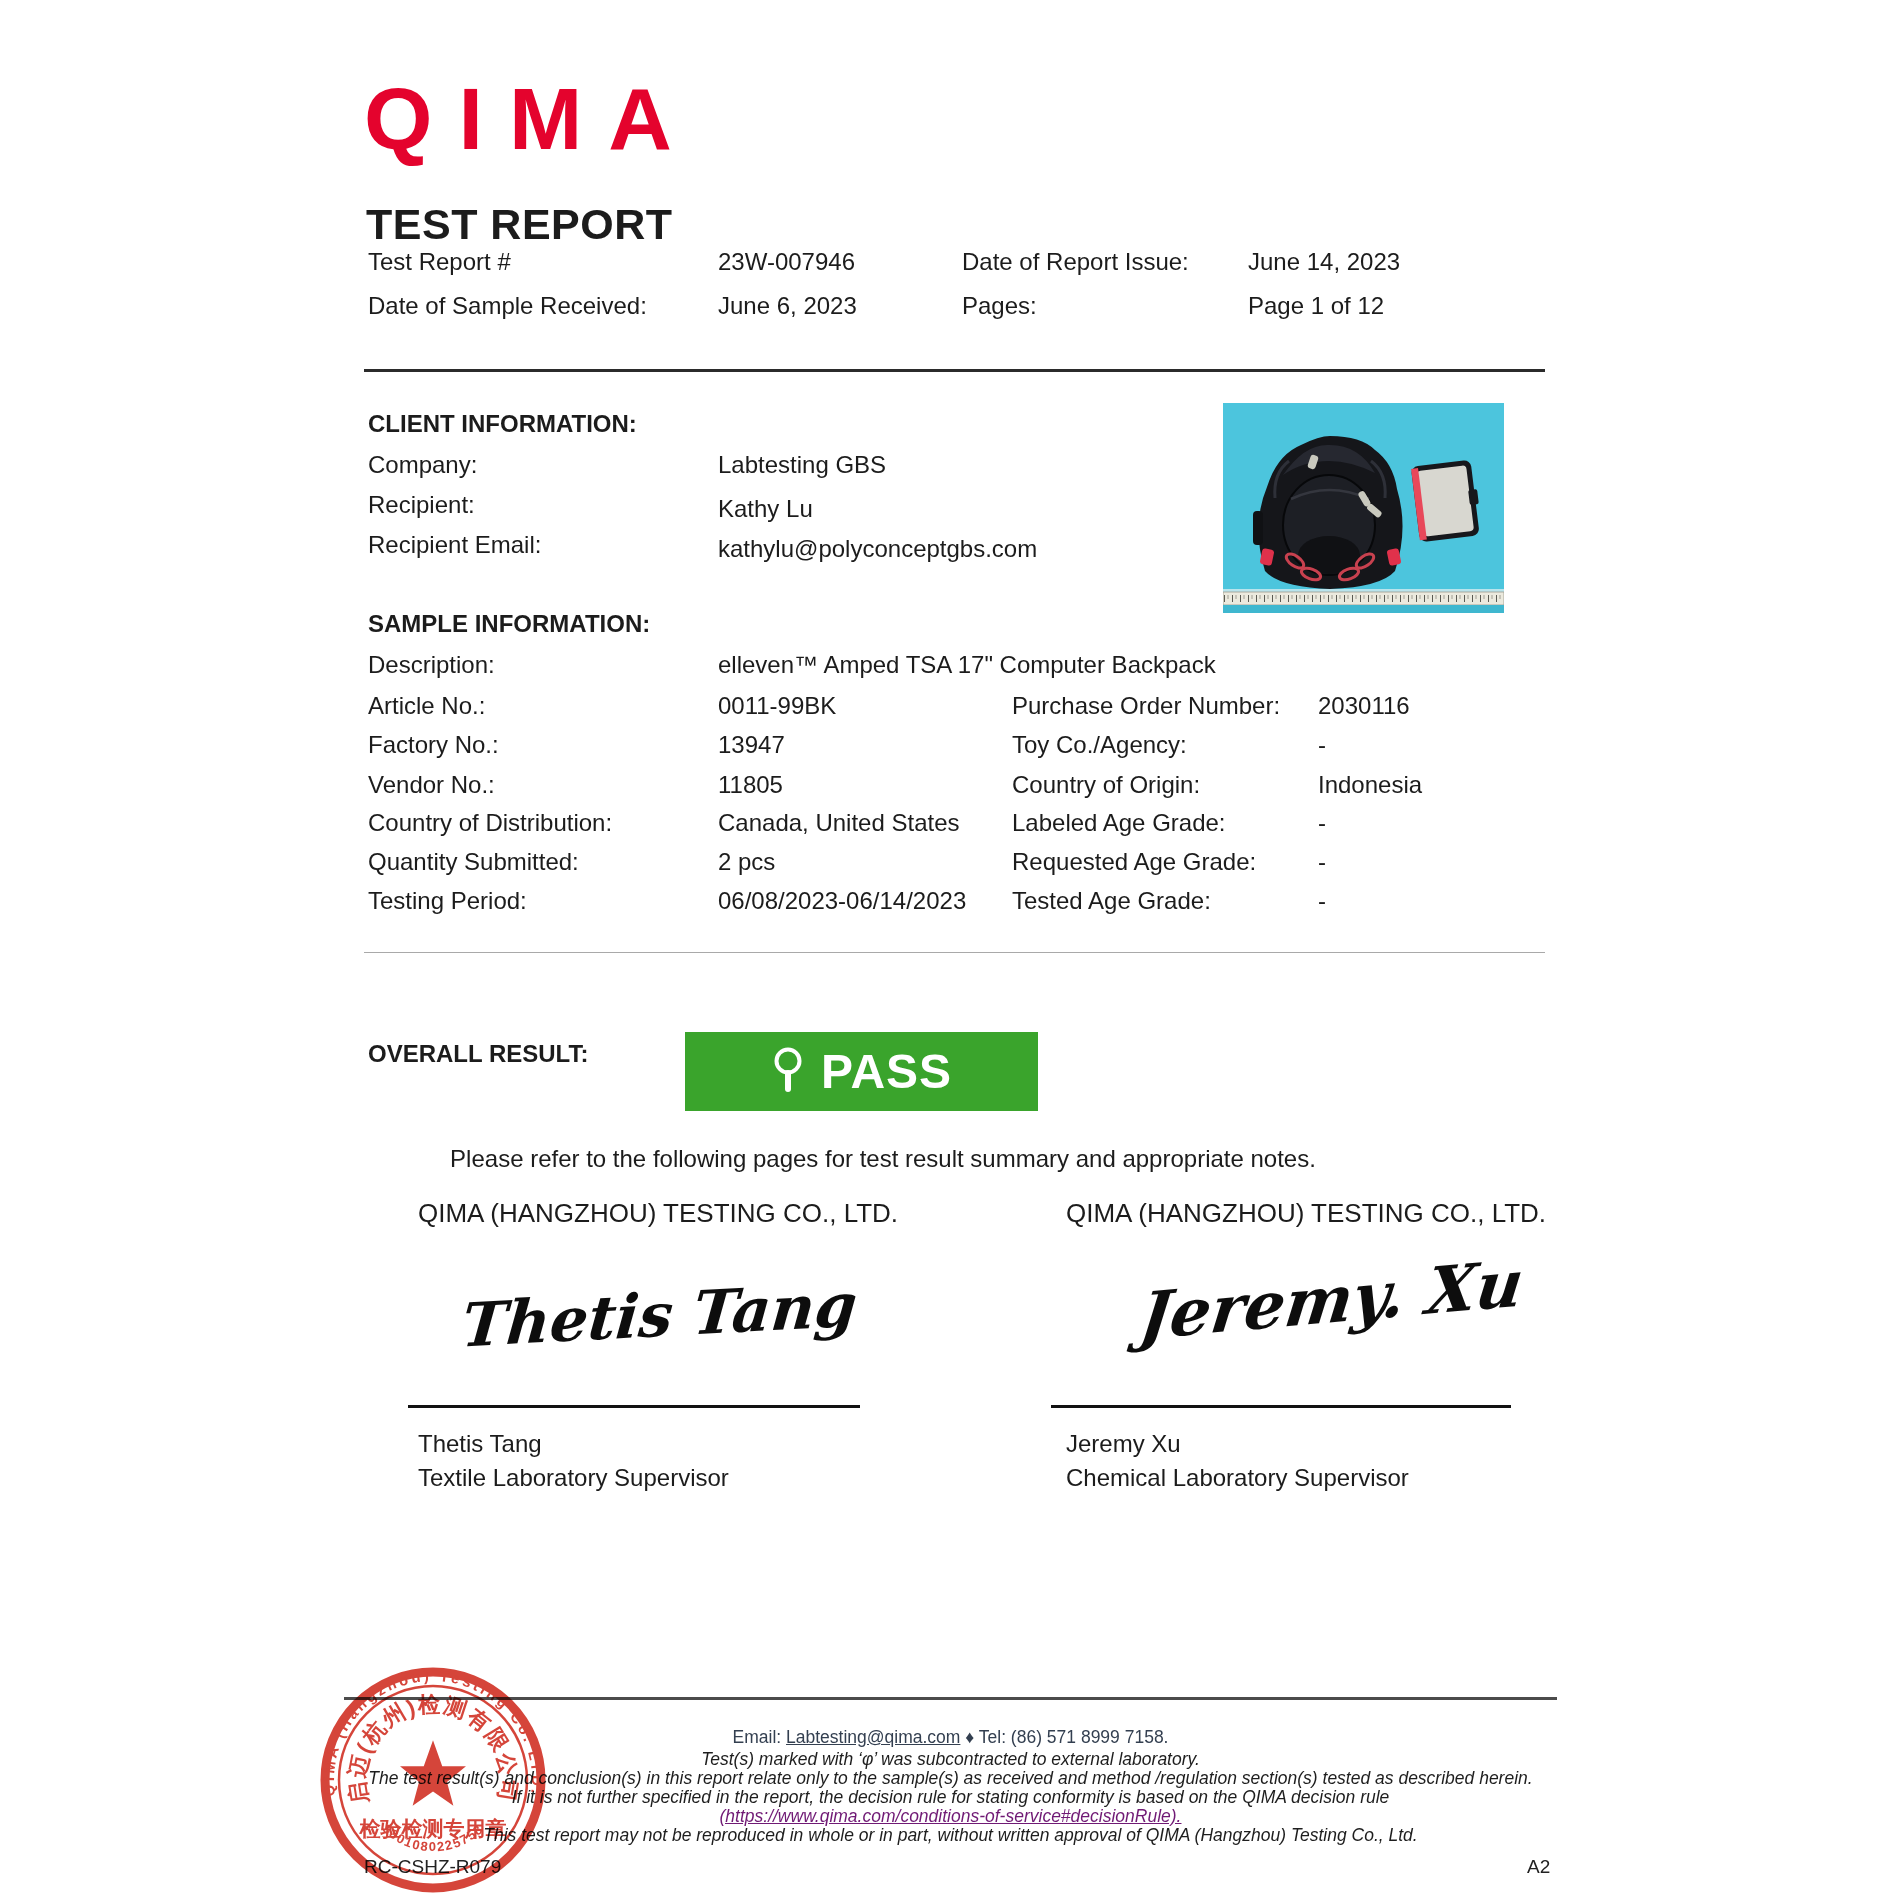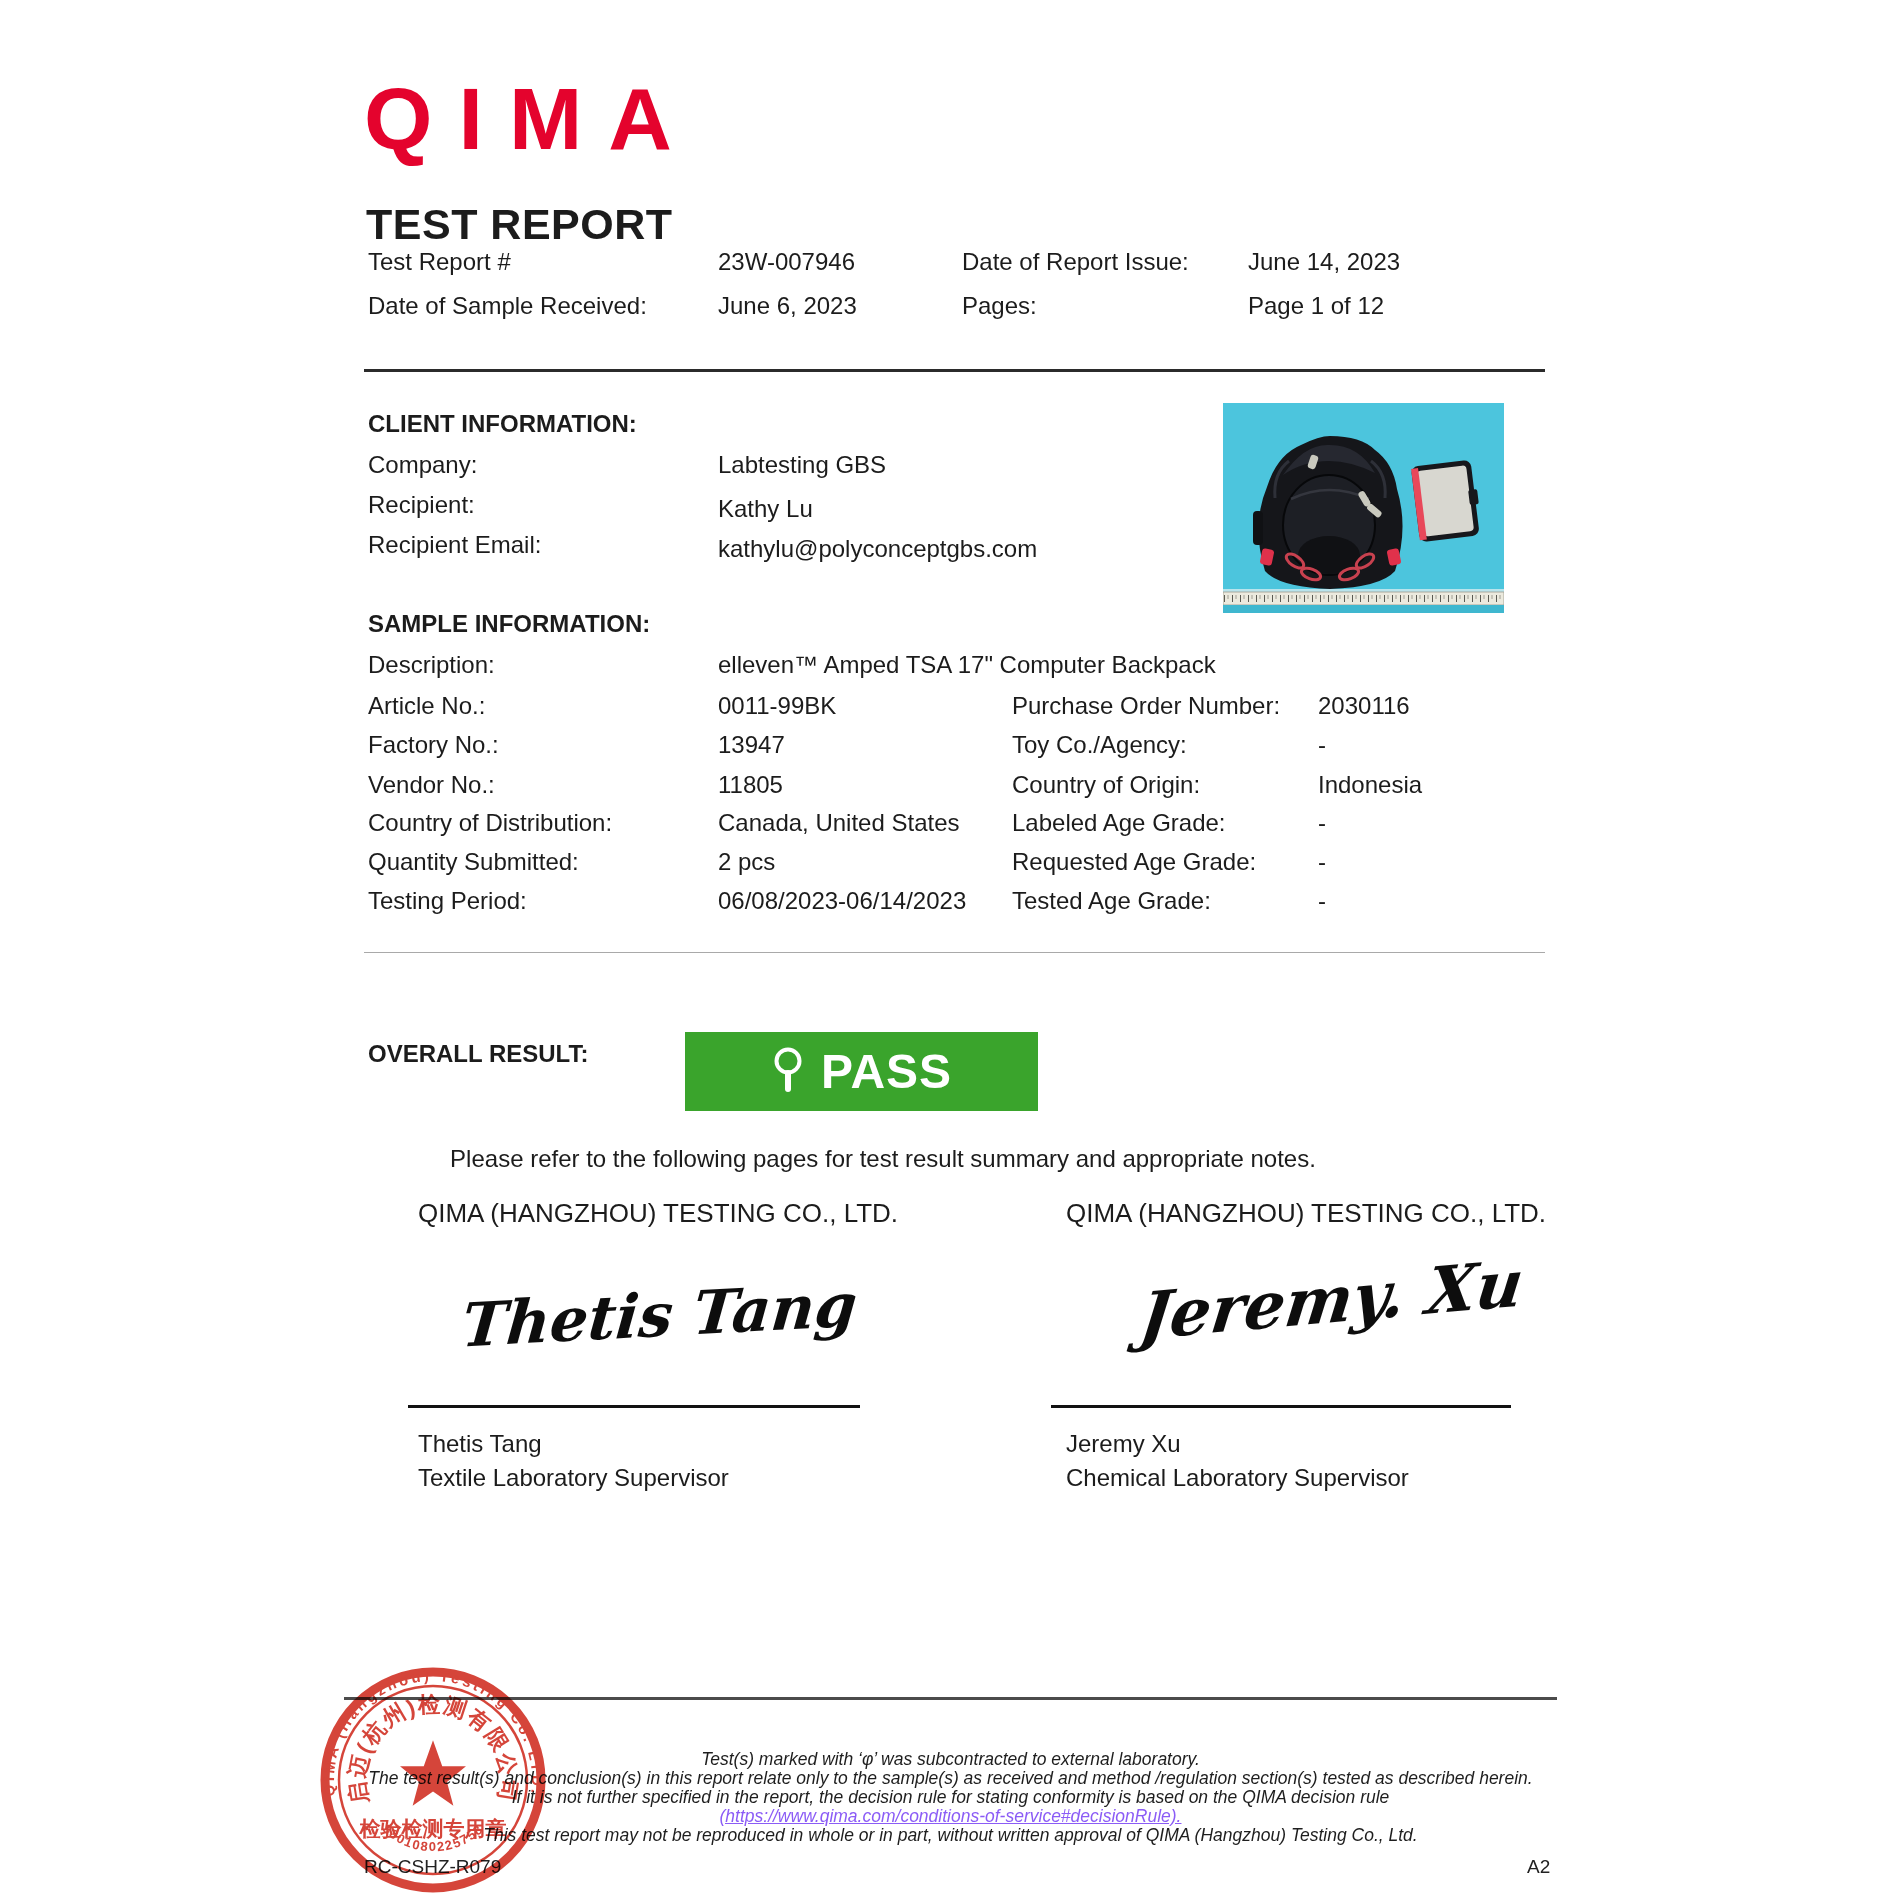--- a/index.html
+++ b/index.html
@@ -13,21 +13,21 @@
   .sep1{height:0;border-top:3px solid #2b2b2b;}
   .sep2{height:0;border-top:1px solid #a9a9a9;}
   .badge{display:flex;align-items:center;justify-content:center;gap:16px;
          color:#fff;font-weight:bold;font-size:48px;letter-spacing:1px;}
   .center{text-align:center;}
   .sig-line{height:0;border-top:3px solid #111;}
   .sig{font-family:"DejaVu Serif", serif;font-style:italic;font-weight:bold;color:#0d0d0d;}
   .footer-line{width:1213px;text-align:center;font-size:17.5px;color:#333f50;white-space:nowrap;}
   .fn{font-style:italic;color:#1e1e1e;}
   .link{text-decoration:underline;}
-  .url{color:#8b5cf6;text-decoration:underline;}
+  .url{color:#701a75;text-decoration:underline;}
   .small-code{font-size:19px;color:#222;}
   .stamp{mix-blend-mode:multiply;opacity:0.87;}
 </style>
 </head>
 <body>
 
 <div class="page">
 
   <div class="abs logo" style="left:364px;top:68px;">QIMA</div>
 
@@ -154,20 +154,25 @@
   <div class="abs sig-line" style="left:408px;top:1405px;width:452px;"></div>
   <div class="abs sig-line" style="left:1051px;top:1405px;width:460px;"></div>
 
   <div class="abs t" style="left:418px;top:1430px;">Thetis Tang</div>
   <div class="abs t" style="left:418px;top:1464px;">Textile Laboratory Supervisor</div>
   <div class="abs t" style="left:1066px;top:1430px;">Jeremy Xu</div>
   <div class="abs t" style="left:1066px;top:1464px;">Chemical Laboratory Supervisor</div>
 
   <div class="abs" style="left:344px;top:1697px;width:1213px;border-top:3px solid #4b4b4b;"></div>
 
+  <div class="abs footer-line" style="left:344px;top:1727px;">
+    <span>Email:</span>
+    <span class="link">Labtesting@qima.com</span>
+    <span>♦ Tel: (86) 571 8999 7158.</span>
+  </div>
   <div class="abs footer-line fn" style="left:344px;top:1749px;">Test(s) marked with ‘φ’ was subcontracted to external laboratory.</div>
   <div class="abs footer-line fn" style="left:344px;top:1768px;">The test result(s) and conclusion(s) in this report relate only to the sample(s) as received and method /regulation section(s) tested as described herein.</div>
   <div class="abs footer-line fn" style="left:344px;top:1787px;">If it is not further specified in the report, the decision rule for stating conformity is based on the QIMA decision rule</div>
   <div class="abs footer-line fn url" style="left:344px;top:1806px;">(https://www.qima.com/conditions-of-service#decisionRule).</div>
   <div class="abs footer-line fn" style="left:344px;top:1825px;">This test report may not be reproduced in whole or in part, without written approval of QIMA (Hangzhou) Testing Co., Ltd.</div>
 
   <div class="abs small-code" style="left:364px;top:1856px;">RC-CSHZ-R079</div>
   <div class="abs small-code" style="left:1527px;top:1856px;">A2</div>
 
   <div class="abs stamp" style="left:315px;top:1662px;width:236px;height:236px;">

